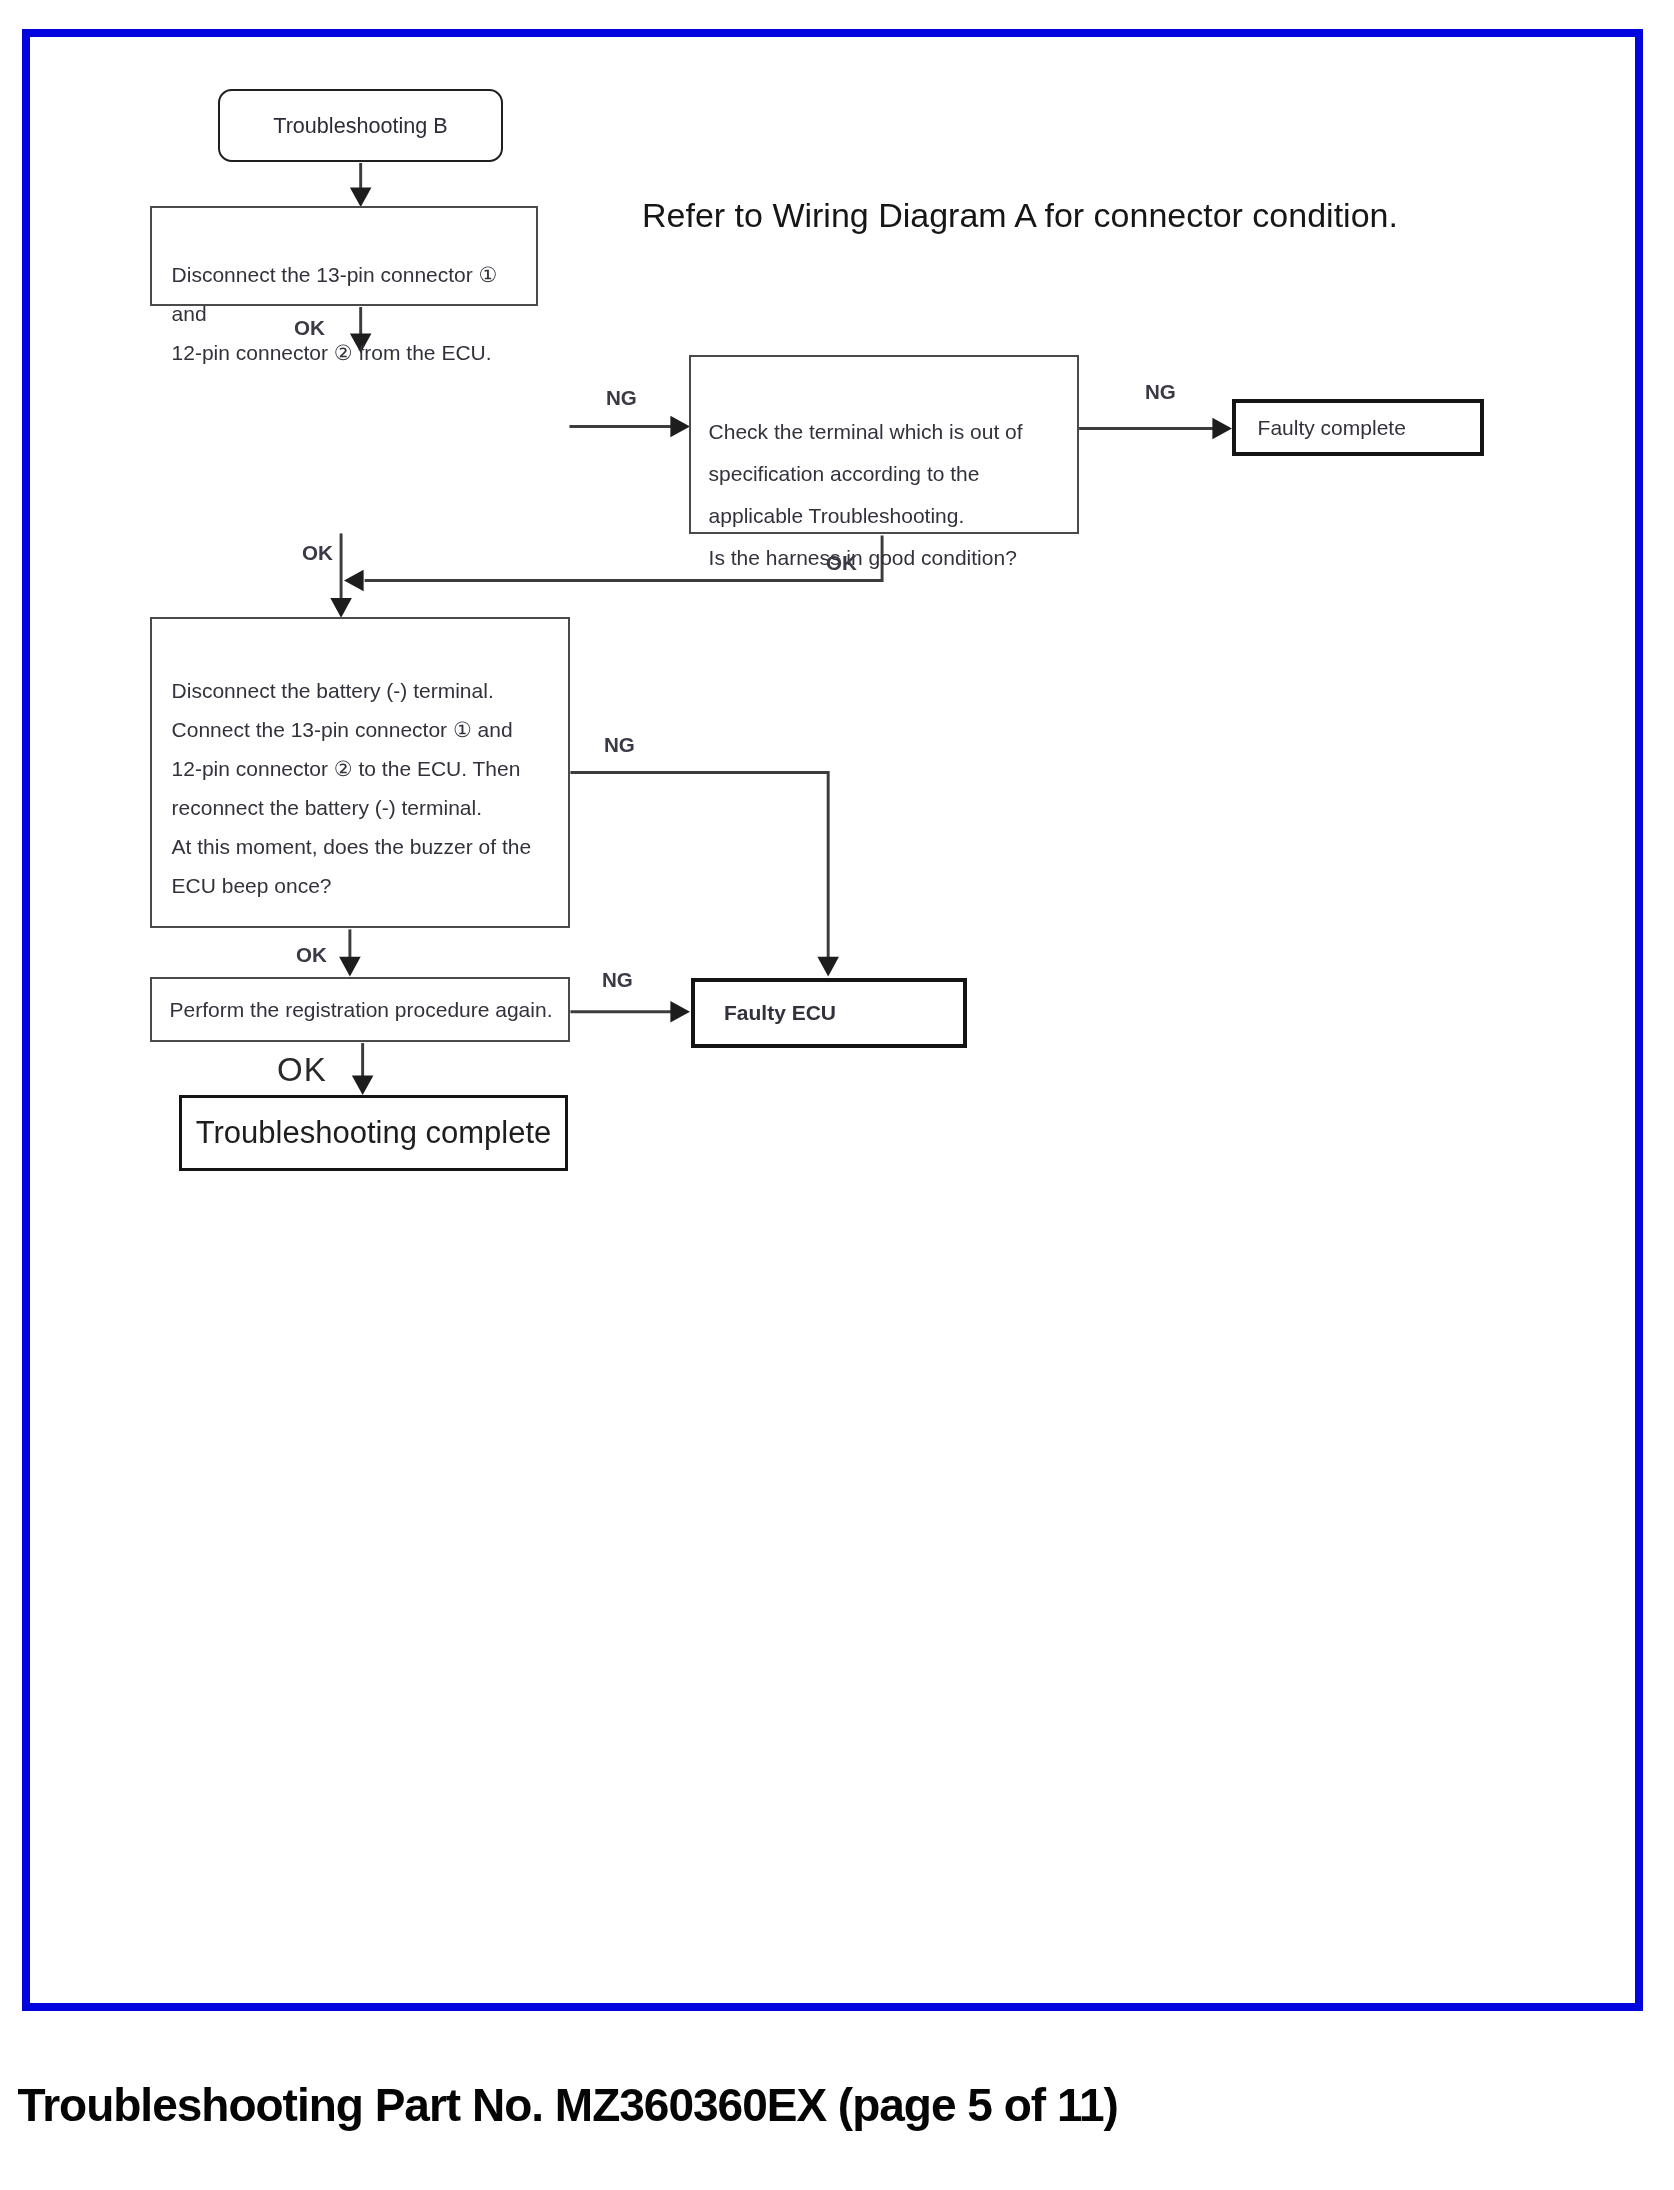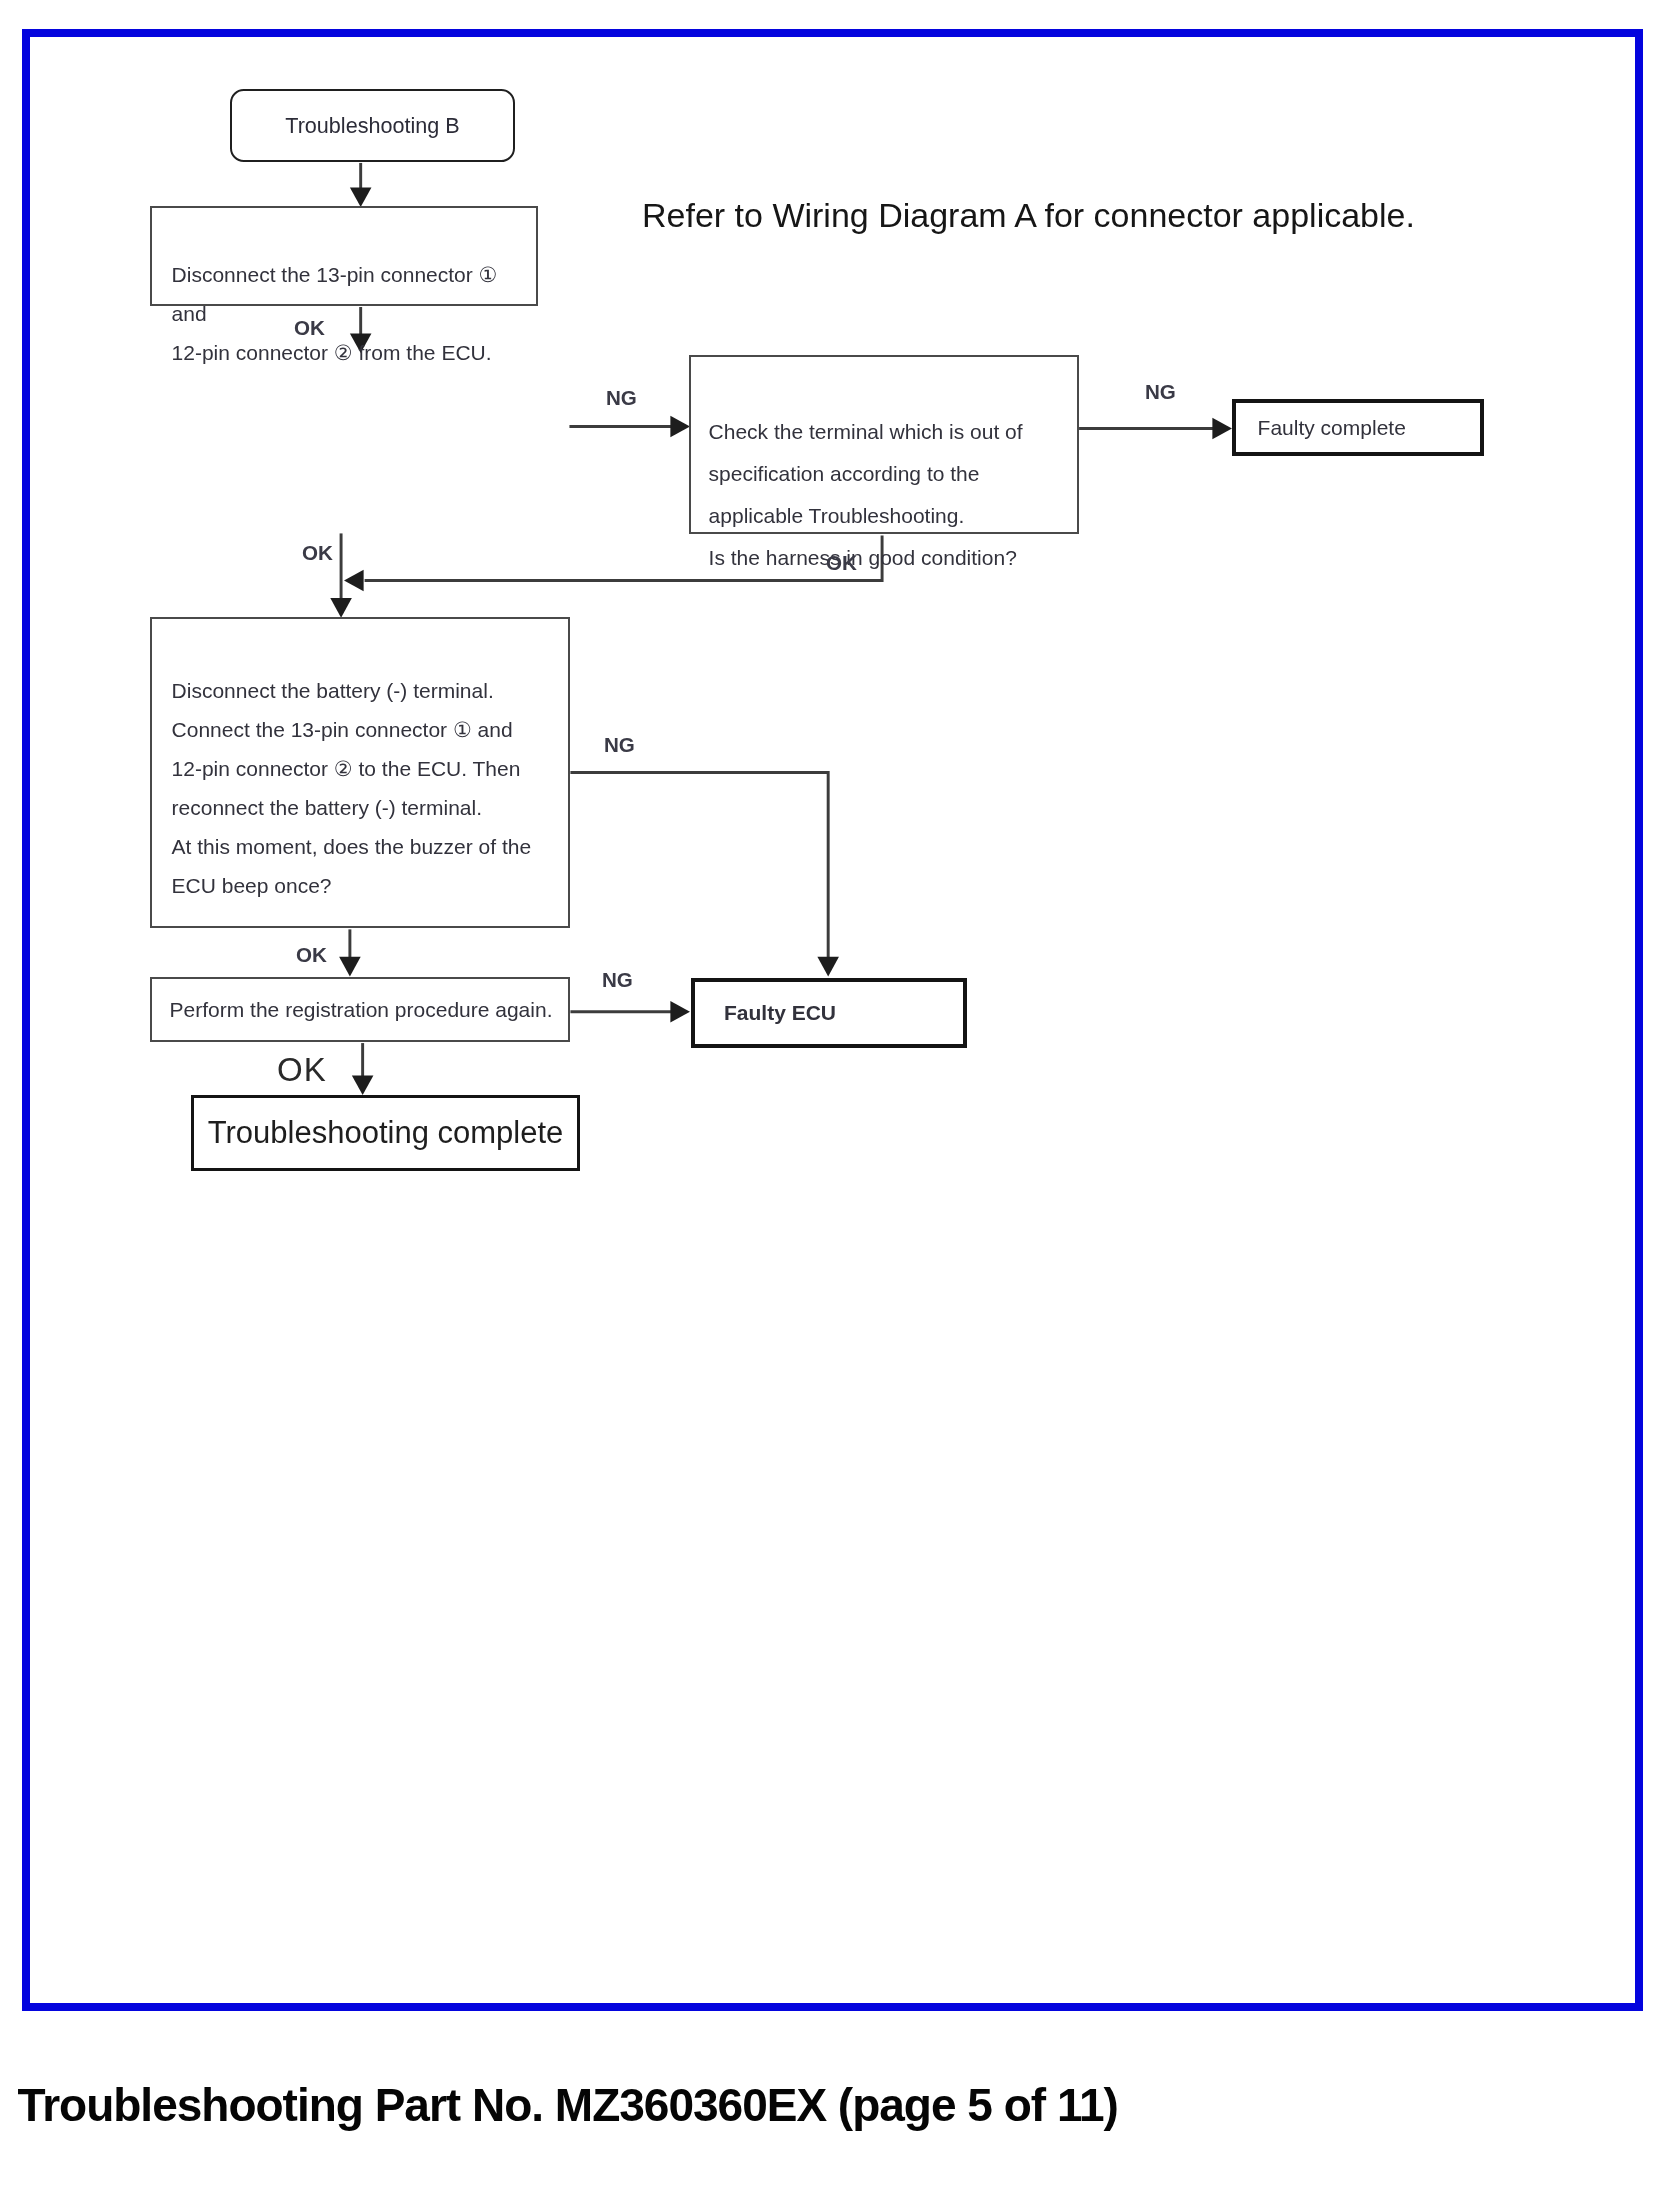--- a/index.html
+++ b/index.html
@@ -15,42 +15,42 @@
   #connectors line, #connectors polyline { stroke:#3c3c3c; stroke-width:3; fill:none; }
   #connectors polygon { fill:#1d1d1d; stroke:none; }
   .node {
     position:absolute; box-sizing:border-box; background:#ffffff;
     color:#32323c; white-space:pre-line;
   }
   .box { border:2.9px solid #4a4a4a; font-size:21px; line-height:39px; }
   .thick { border:4.9px solid #141414; }
   .rounded { border:2.9px solid #1f1f1f; border-radius:13.7px; }
   .vcenter { display:flex; align-items:center; }
-  .hcenter { justify-content:center; text-align:right;margin-left:12px; }
+  .hcenter { justify-content:center; text-align:right; }
   .start-node { font-size:21.6px; color:#2c2c38; }
   .terminal { font-size:21px; }
   .complete-node { border:3.9px solid #141414; font-size:31px; color:#1e1e1e; }
   .elabel {
     position:absolute; font-size:20.6px; font-weight:600; color:#3a3a46;
   }
   .elabel.big { font-size:33px; font-weight:400; color:#2a2a2a; letter-spacing:1px; }
   .note { position:absolute; left:642px; top:196px; font-size:34px; color:#161616; }
   .caption {
     position:absolute; left:17.6px; top:2078px; font-size:46px; font-weight:700;
     letter-spacing:-1px; color:#050505;
   }
 </style>
 </head>
 <body>
 
 <div id="page">
 
   <div id="frame" style="border-color: rgb(4, 4, 222);"></div>
 
-  <div class="note">Refer to Wiring Diagram A for connector applicable.</div>
+  <div class="note">Refer to Wiring Diagram A for connector condition.</div>
 
   <svg id="connectors" viewBox="0 0 1708 2235">
     <g>
       <line x1="368" y1="166" x2="368" y2="192"></line>
       <polygon points="357,191 379,191 368,211"></polygon>
     </g>
     <g>
       <line x1="368" y1="313" x2="368" y2="341"></line>
       <polygon points="357,340 379,340 368,360"></polygon>
     </g>

